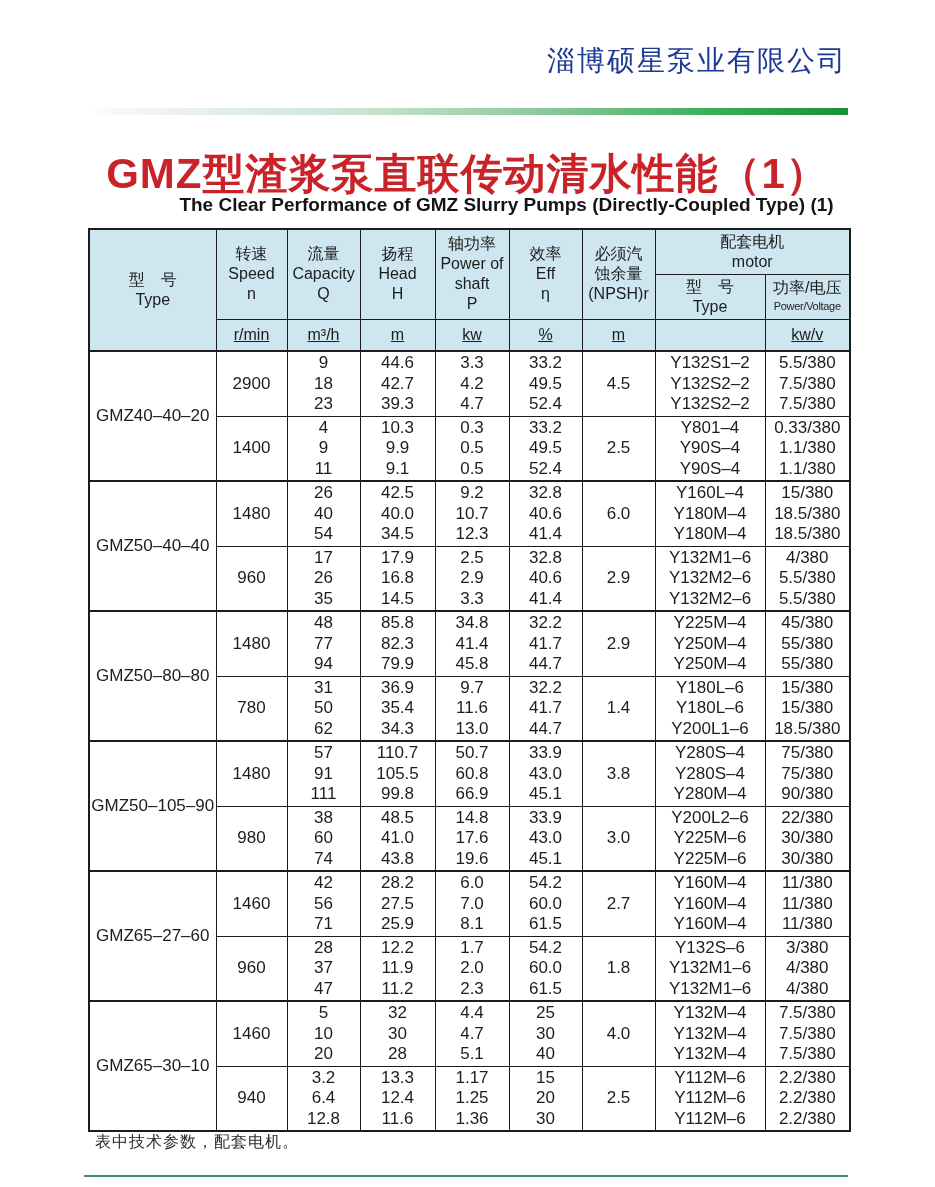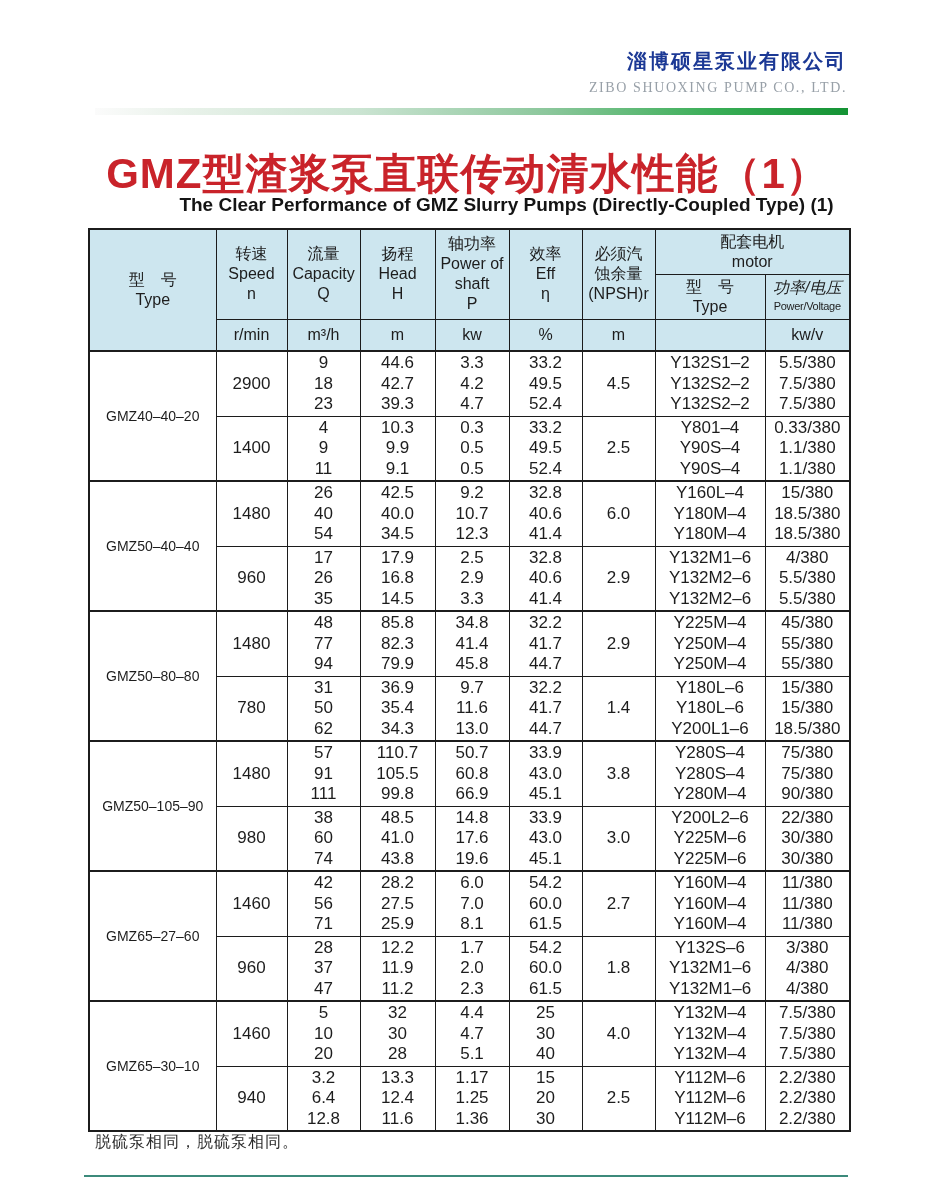--- a/index.html
+++ b/index.html
@@ -9,21 +9,21 @@
     position:relative;
     font-family:"Liberation Sans", sans-serif;
     color:#1d1d1d;
     overflow:hidden;
   }
   
   .company{
     position:absolute;top:44px;right:88px;text-align:right;
   }
   .company-cn{
-    font-size:20px;font-weight:bold;color:#1c3995;letter-spacing:2px;line-height:34px;
+    font-size:28px;font-weight:normal;color:#1c3995;letter-spacing:2px;line-height:34px;
   }
   .company-en{
     font-family:"Liberation Serif", serif;
     font-size:14px;color:#98a0a8;letter-spacing:1.6px;line-height:18px;margin-top:1px;
   }
   .green-bar{
     position:absolute;left:95px;top:108px;width:753px;height:7px;
     background:linear-gradient(to right,#fbfbfb 0%,#e9f2ea 12%,#cbe4d2 35%,#8cc79c 60%,#3aae57 82%,#149334 100%);
   }
   
@@ -49,46 +49,45 @@
     overflow:hidden;
   }
   thead th{
     background:#cde6ef;
     font-weight:normal;
     font-size:16px;line-height:20px;
   }
   thead tr.h1{height:45px;}
   thead tr.h2{height:45px;}
   thead tr.units{height:32px;}
-  thead tr.units th{border-bottom:2px solid #1c1c1c;font-size:16px;}
+  thead tr.units th{border-bottom:2px solid #1c1c1c;font-size:16px;text-decoration:underline;}
   .lines{white-space:pre-line;}
   .th-small{font-size:11px;letter-spacing:-0.3px;display:block;line-height:17px;}
-  .th-cn-line{display:block;line-height:20px;font-style:italic;}
+  .th-cn-line{display:block;line-height:20px;}
   tbody td{
     font-size:17px;line-height:20.5px;background:#ffffff;
   }
   tbody tr{height:65px;}
   tbody tr.block-start td{border-top:2px solid #1c1c1c;}
-  td.type-cell{font-size:14px;letter-spacing:0;}
+  td.type-cell{font-size:17px;letter-spacing:0;}
   
   .footnote{
     position:absolute;left:95px;top:1132px;margin:0;
     font-size:16px;color:#2b2b2b;letter-spacing:1px;
   }
   .bottom-line{
     position:absolute;left:84px;top:1175px;width:764px;height:2px;
     background:#3c8a7b;
   }
 </style>
 </head>
 <body>
 
 <div class="company">
   <div class="company-cn">淄博硕星泵业有限公司</div>
-  <div class="company-en">ZIBO SHUOXING PUMP CO., LTD.</div>
 </div>
 <div class="green-bar"></div>
 
 <h1 class="title-cn">GMZ型渣浆泵直联传动清水性能（1）</h1>
 <h2 class="title-en">The Clear Performance of GMZ Slurry Pumps (Directly-Coupled Type) (1)</h2>
 
 <table class="perf">
   <colgroup>
     <col style="width:127px">
       <col style="width:71px">
@@ -412,14 +411,14 @@
         <td class="lines">Y112M–6
 Y112M–6
 Y112M–6</td>
         <td class="lines">2.2/380
 2.2/380
 2.2/380</td>
       </tr>
     </tbody>
 </table>
 
-<p class="footnote">脱硫泵相同，脱硫泵相同。</p>
+<p class="footnote">表中技术参数，配套电机。</p>
 <div class="bottom-line"></div>
 
 </body></html>

